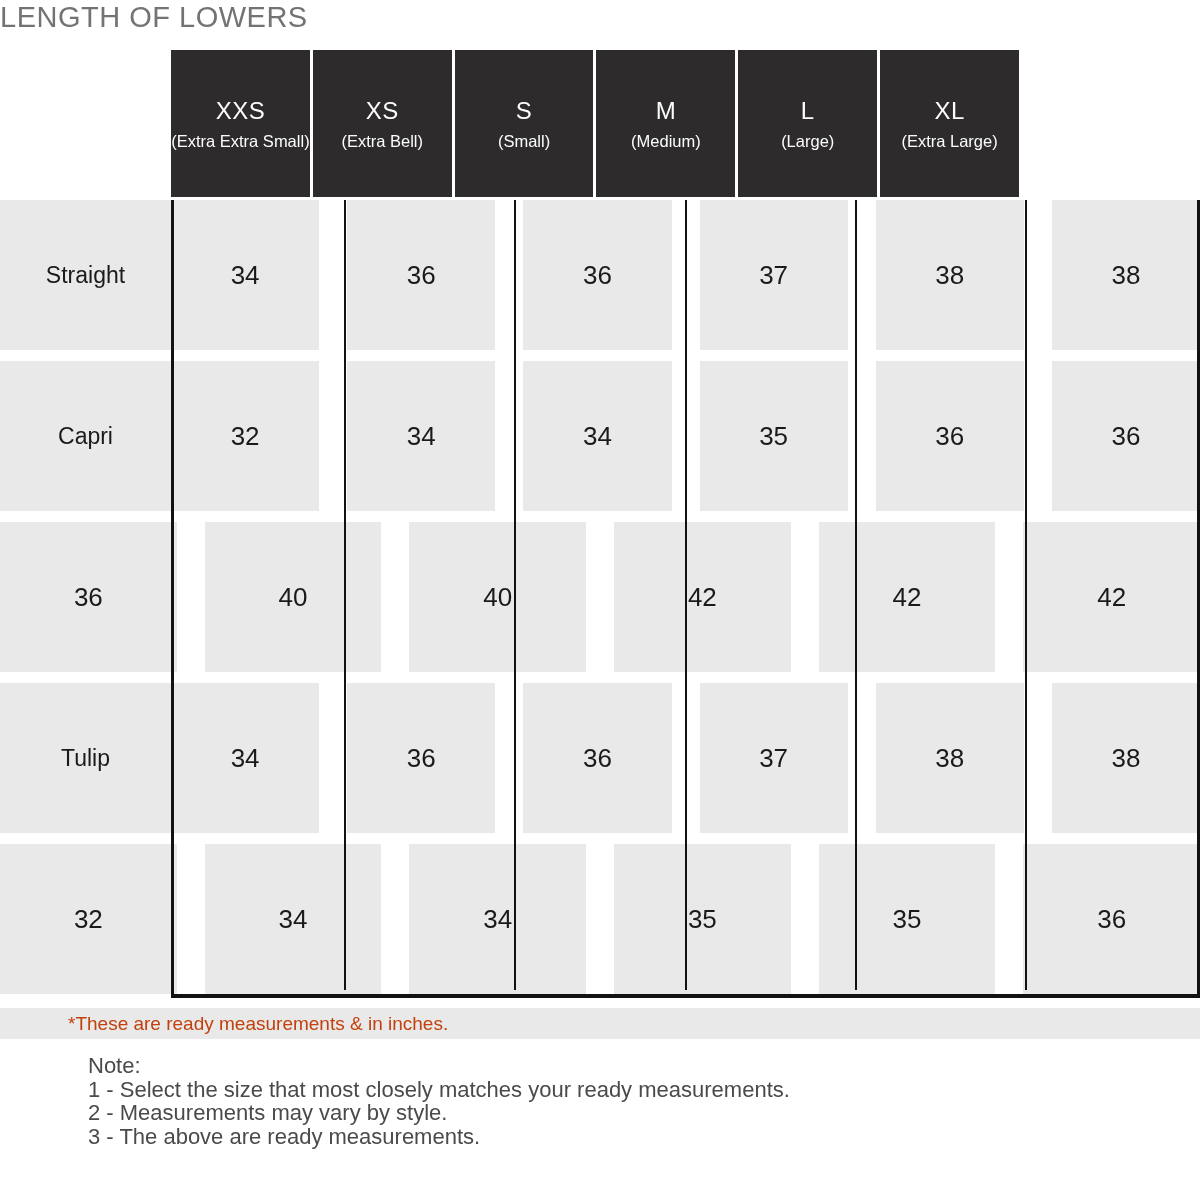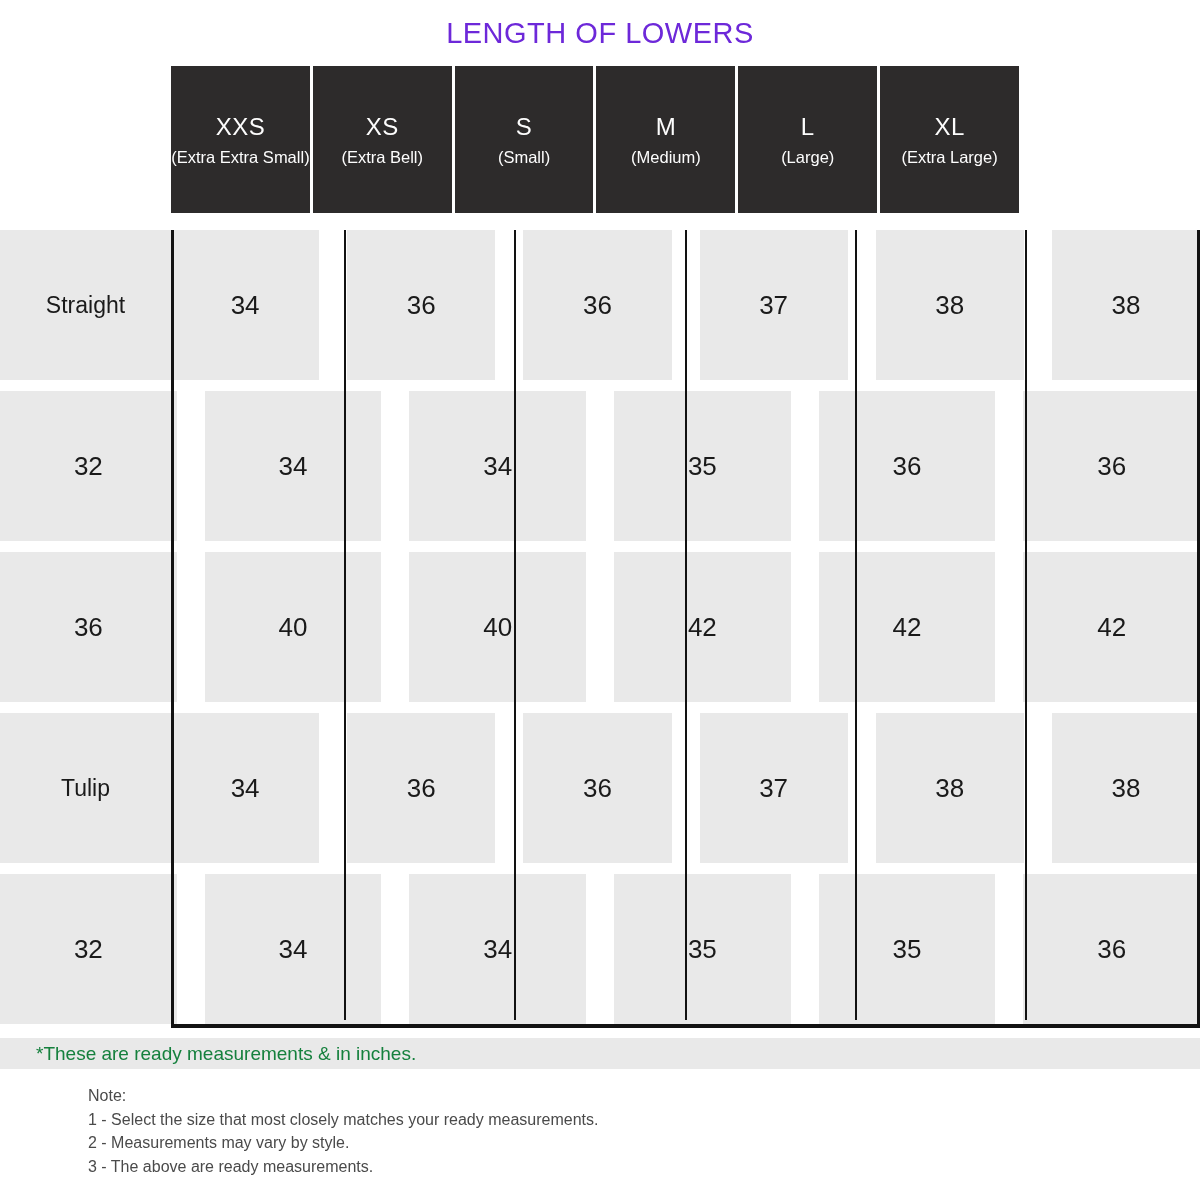--- a/index.html
+++ b/index.html
@@ -11,26 +11,25 @@
   }
   .page {
     position: relative;
     width: 1200px;
     height: 1200px;
     background: #ffffff;
     overflow: hidden;
   }
   
   .chart-title {
-    padding-top: 17px;
+    padding-top: 1px;
     height: 37px;
-    text-align: center;
     font-size: 29px;
     letter-spacing: 0.5px;
-    color: #6d28d9;
+    color: #737373;
     font-weight: 400;
   }
   
   .header-row {
     margin-left: 171px;
     margin-top: 12px;
     width: 848px;
     height: 147px;
     display: flex;
     gap: 3px;
@@ -45,21 +44,21 @@
     align-items: center;
     justify-content: center;
     gap: 7px;
     text-align: center;
   }
   .header-abbr { font-size: 24px; letter-spacing: 0.5px; }
   .header-full { font-size: 16.5px; text-align: center; }
   
   .tbody {
     position: relative;
-    margin-top: 17px;
+    margin-top: 3px;
     width: 1200px;
   }
   .trow {
     display: flex;
     height: 150px;
     margin-bottom: 11px;
   }
   .trow:last-child { margin-bottom: 0; }
   .row-label {
     width: 171px;
@@ -113,29 +112,29 @@
   
   .footnote-strip {
     margin-top: 14px;
     width: 1200px;
     height: 31px;
     background: #e9e9e9;
     display: flex;
     align-items: center;
   }
   .footnote-text {
-    padding-left: 36px;
+    padding-left: 68px;
     font-size: 19px;
-    color: #15803d;
+    color: #c2410c;
   }
   
   .notes {
     margin-top: 15px;
     margin-left: 88px;
-    font-size: 16px;
+    font-size: 22px;
     line-height: 23.5px;
     color: #4a4a4a;
   }
   .note-line { white-space: pre; }
 </style>
 </head>
 <body>
 
 <div class="page">
 
@@ -176,20 +175,21 @@
         <div class="data-cell">34</div>
         <div class="data-cell">36</div>
         <div class="data-cell">36</div>
         <div class="data-cell">37</div>
         <div class="data-cell">38</div>
         <div class="data-cell">38</div>
       </div>
     </div>
 
     <div class="trow">
+      <div class="row-label">Capri</div>
       <div class="data-cells">
         <div class="data-cell">32</div>
         <div class="data-cell">34</div>
         <div class="data-cell">34</div>
         <div class="data-cell">35</div>
         <div class="data-cell">36</div>
         <div class="data-cell">36</div>
       </div>
     </div>
 

